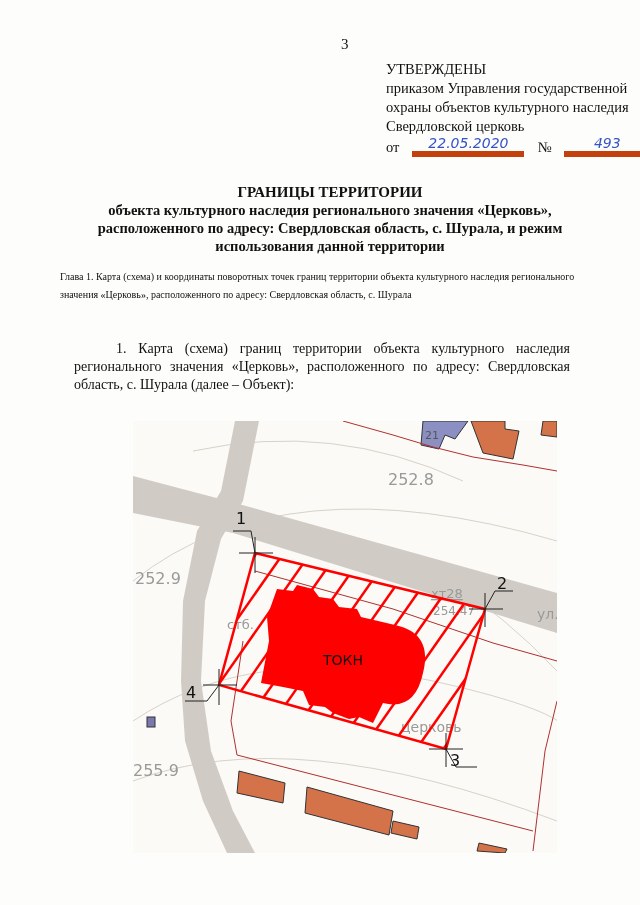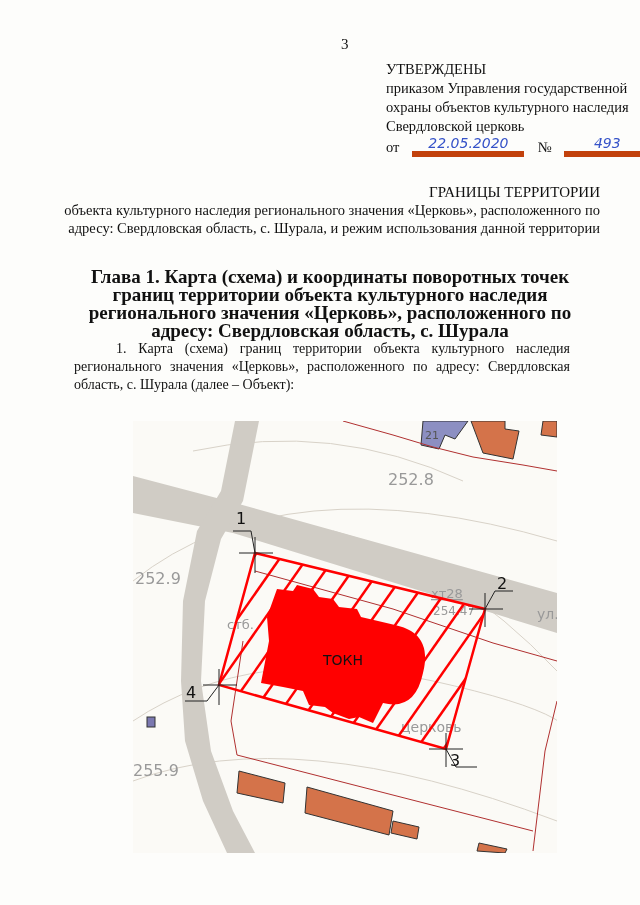--- a/index.html
+++ b/index.html
@@ -6,25 +6,25 @@
   body { width:640px; height:905px; background:#fdfdfb; position:relative; overflow:hidden;
          font-family:"Liberation Serif", serif; color:#111; }
   .pagenum { position:absolute; left:341px; top:36px; font-size:15px; }
   .approve { position:absolute; left:354px; top:60px; font-size:14.5px; line-height:19px;margin-left:32px; }
   .approve .t1 { display:block; }
   .approve .line { display:flex; align-items:flex-end; gap:13px; }
   .hand { font-family:"DejaVu Sans", sans-serif; font-style:italic; color:#3552c8; font-size:14px;
           border-bottom:6px solid #c2410c; display:inline-block; text-align:center; line-height:15px; }
   .hand.date { width:112px; }
   .hand.num { width:86px; }
-  .title { position:absolute; left:60px; width:540px; top:183px; text-align:right; font-weight:normal;
+  .title { position:absolute; left:60px; width:540px; top:183px; text-align:center; font-weight:bold;
            font-size:14.5px; line-height:18px; }
   .title .big { font-size:15px; }
-  .chapter { position:absolute; left:60px; width:540px; top:268px; text-align:center; font-weight:bold;
-             font-size:19px; line-height:18px; }
+  .chapter { position:absolute; left:60px; width:540px; top:268px; font-weight:normal;
+             font-size:10px; line-height:18px; }
   .para { position:absolute; left:74px; width:496px; top:340px; font-size:14px; line-height:18px;
           text-align:justify; text-indent:42px; }
   .map { position:absolute; left:133px; top:421px; width:424px; height:432px; }
 </style>
 </head>
 <body>
 
 <div class="pagenum">3</div>
 
 <div class="approve">

